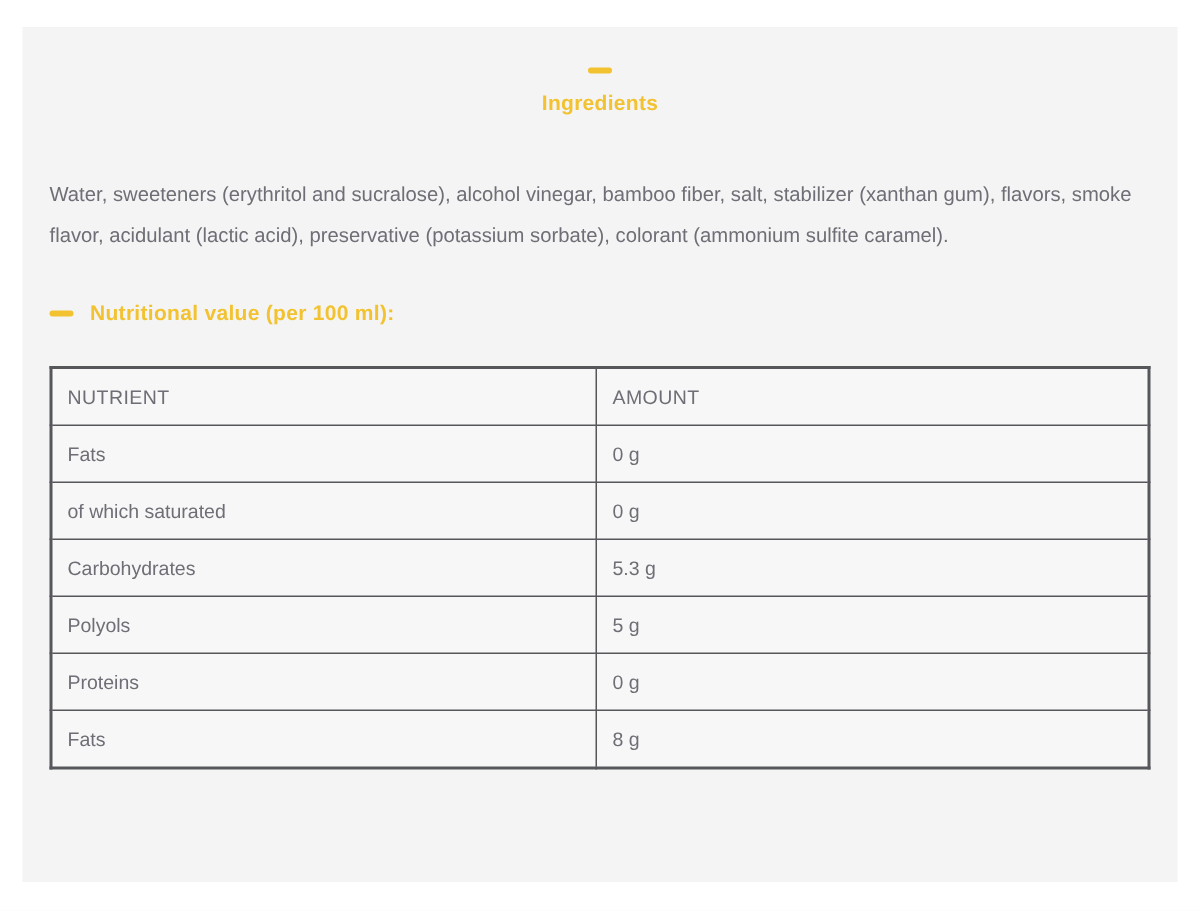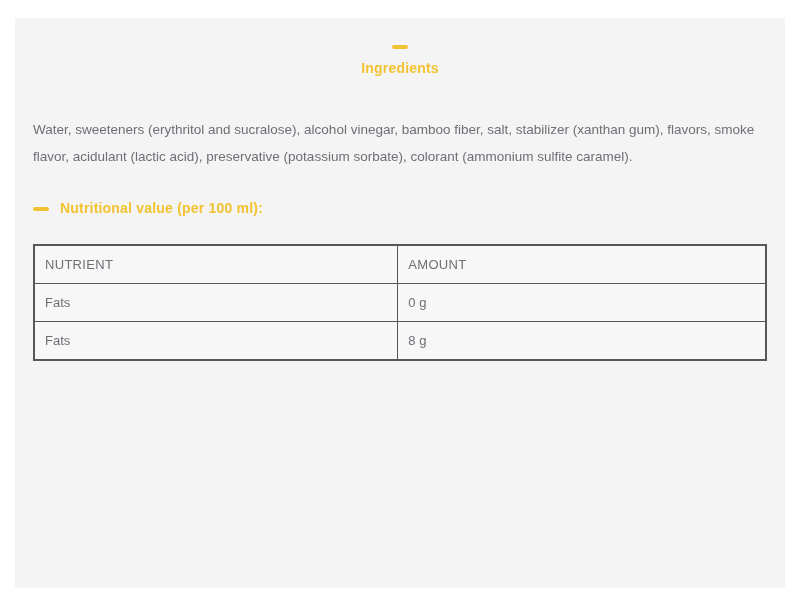--- a/index.html
+++ b/index.html
@@ -111,20 +111,36 @@
           <th class="col-nutrient">NUTRIENT</th>
           <th class="col-amount">AMOUNT</th>
         </tr>
       </thead>
       <tbody>
         <tr>
           <td>Fats</td>
           <td>0 g</td>
         </tr>
         <tr>
+          <td>of which saturated</td>
+          <td>0 g</td>
+        </tr>
+        <tr>
+          <td>Carbohydrates</td>
+          <td>5.3 g</td>
+        </tr>
+        <tr>
+          <td>Polyols</td>
+          <td>5 g</td>
+        </tr>
+        <tr>
+          <td>Proteins</td>
+          <td>0 g</td>
+        </tr>
+        <tr>
           <td>Fats</td>
           <td>8 g</td>
         </tr>
       </tbody>
     </table>
 
   </section>
 </div>
 
 </body></html>

